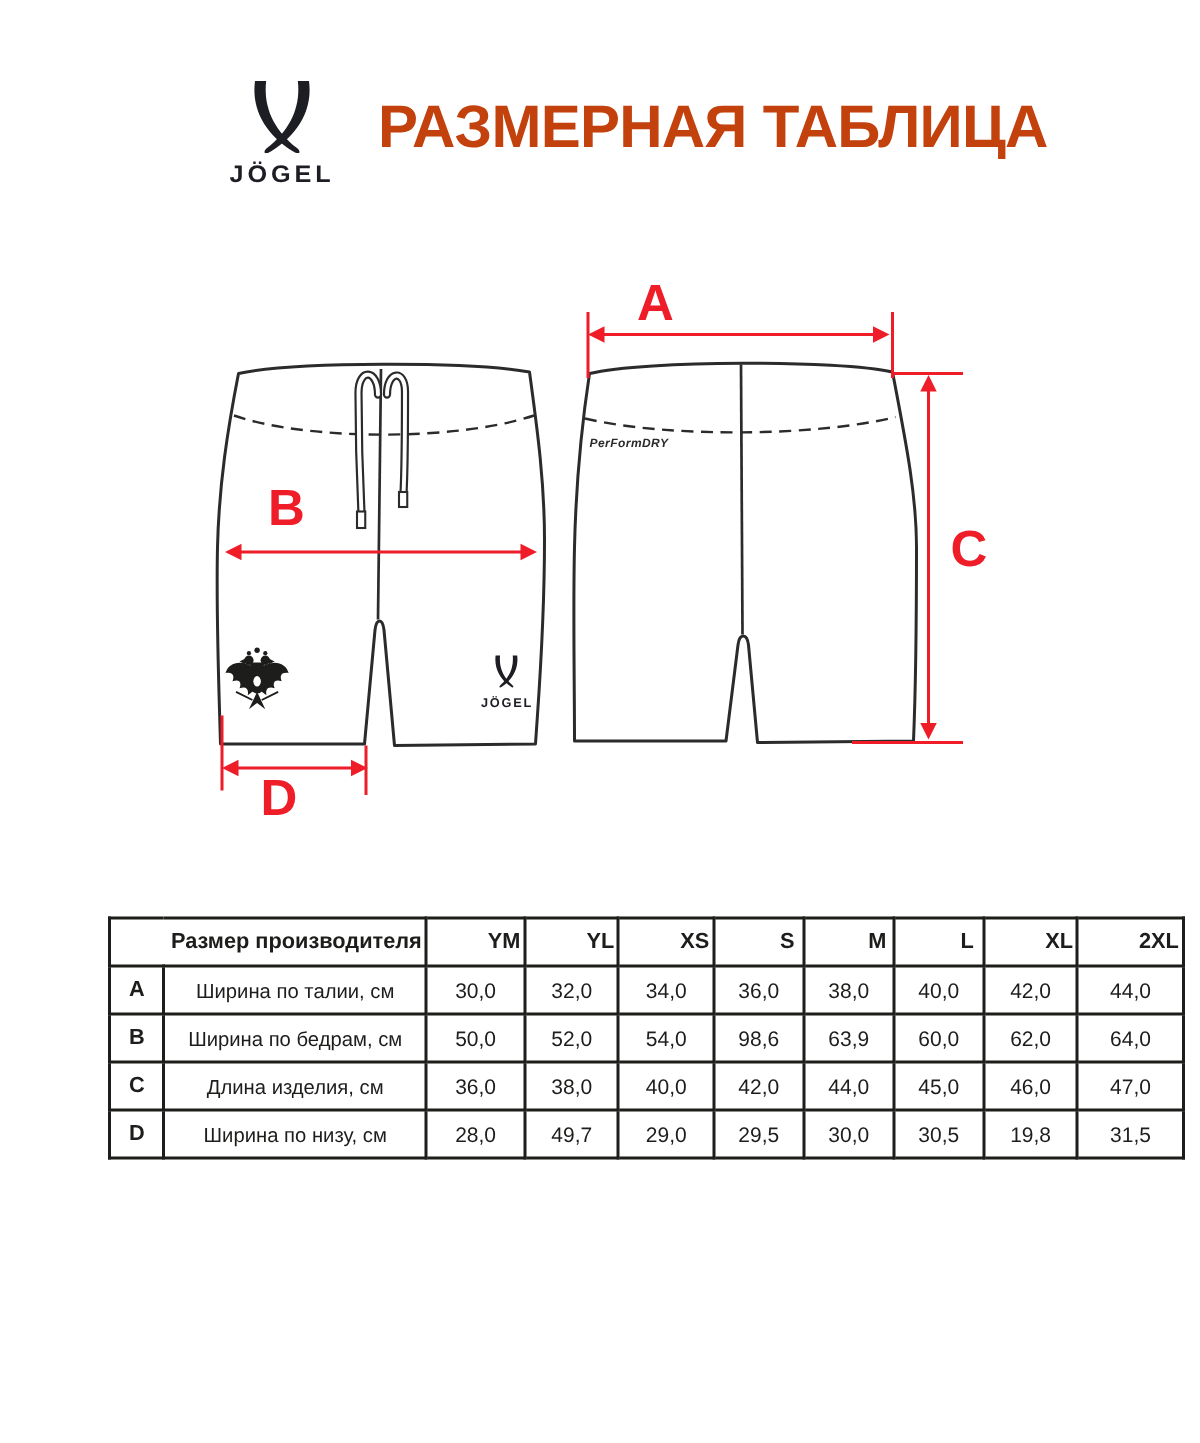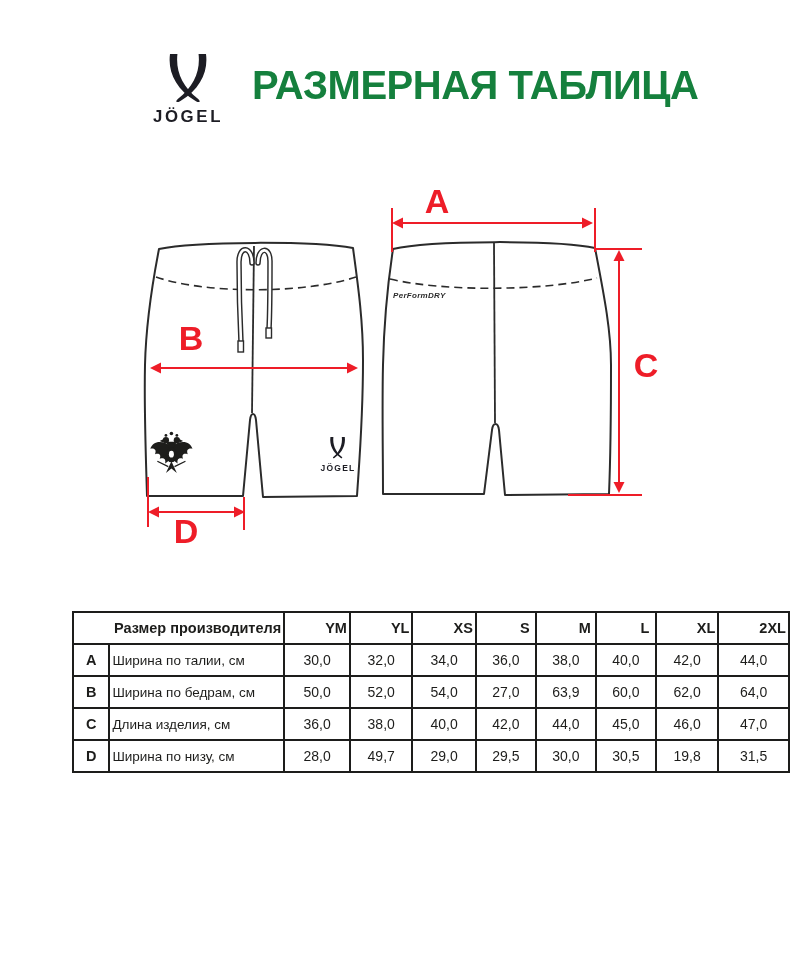--- a/index.html
+++ b/index.html
@@ -9,21 +9,21 @@
   }
   
   .logo-block{position:absolute;left:144px;top:54px;width:88px;text-align:center;}
   .logo-glyph-svg{display:block;margin:0 auto;}
   .logo-wordmark{
     margin-top:6px;font-size:16px;font-weight:700;letter-spacing:2.5px;
     color:#1d1d24;transform:scaleX(1.05);
   }
   .page-title{
     position:absolute;left:252px;top:63px;margin:0;
-    font-size:40px;font-weight:700;letter-spacing:-0.5px;color:#15803d;white-space:nowrap;
+    font-size:40px;font-weight:700;letter-spacing:-0.5px;color:#c2410c;white-space:nowrap;
   }
   
   .diagram{position:absolute;left:0;top:0;pointer-events:none;}
   .diagram text{font-family:"Liberation Sans",sans-serif;}
   .measure-label{font-size:34px;font-weight:700;fill:#ee1d28;}
   .garment{fill:#ffffff;stroke:#2b2b2b;stroke-width:2;stroke-linejoin:round;}
   .seam-dash{fill:none;stroke:#2b2b2b;stroke-width:1.6;stroke-dasharray:8 5;}
   .seam-line{fill:none;stroke:#2b2b2b;stroke-width:1.8;}
   .red-line{stroke:#ee1d28;stroke-width:2;fill:none;}
   .red-head{fill:#ee1d28;stroke:none;}
@@ -33,21 +33,21 @@
   .size-table{
     position:absolute;left:72px;top:611px;border-collapse:collapse;table-layout:fixed;
     font-size:14px;color:#1d1d1b;
   }
   .size-table td{
     border:2px solid #1d1d1b;height:30px;text-align:center;vertical-align:middle;
     padding:0 2px;overflow:hidden;white-space:nowrap;
   }
   .size-table .hdr{font-weight:700;font-size:14.5px;padding-left:40px;}
   .size-table .letter{font-weight:700;font-size:14.5px;}
-  .size-table .rowlabel{text-align:left;font-size:13.5px;}
+  .size-table .rowlabel{text-align:center;font-size:13.5px;}
 </style>
 </head>
 <body>
 
 <div class="page">
 
   <div class="logo-block">
     <svg class="logo-glyph-svg" width="52" height="48" viewBox="0 0 40 40" aria-hidden="true">
       <defs>
         <g id="jogel-glyph" fill="#1d1d24">
@@ -177,21 +177,21 @@
         <td>40,0</td>
         <td>42,0</td>
         <td>44,0</td>
       </tr>
       <tr>
         <td class="letter">B</td>
         <td class="rowlabel">Ширина по бедрам, см</td>
         <td>50,0</td>
         <td>52,0</td>
         <td>54,0</td>
-        <td>27,0</td>
+        <td>98,6</td>
         <td>63,9</td>
         <td>60,0</td>
         <td>62,0</td>
         <td>64,0</td>
       </tr>
       <tr>
         <td class="letter">C</td>
         <td class="rowlabel">Длина изделия, см</td>
         <td>36,0</td>
         <td>38,0</td>

